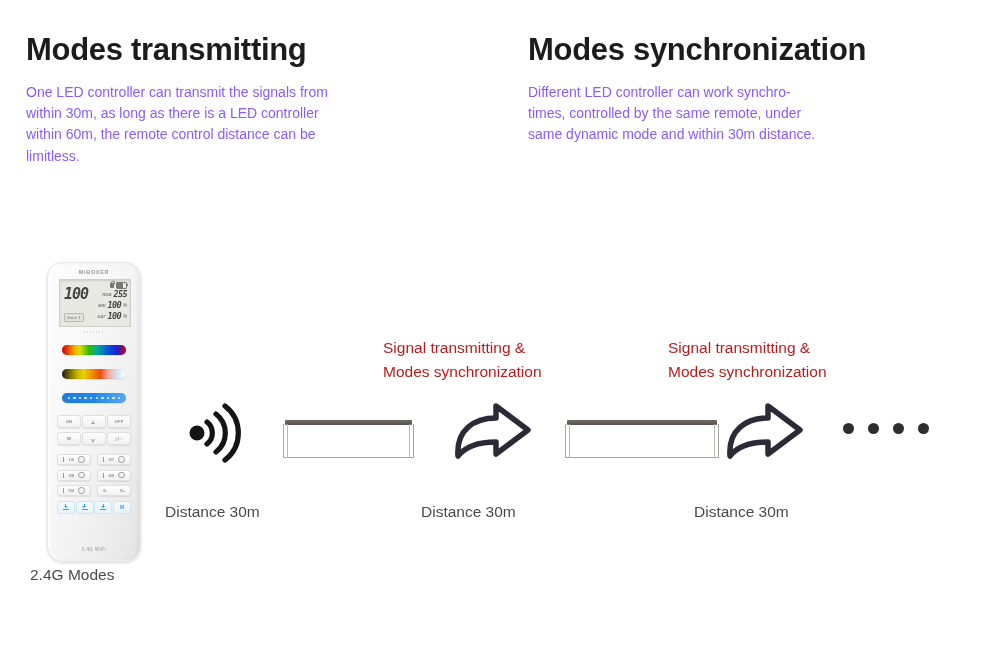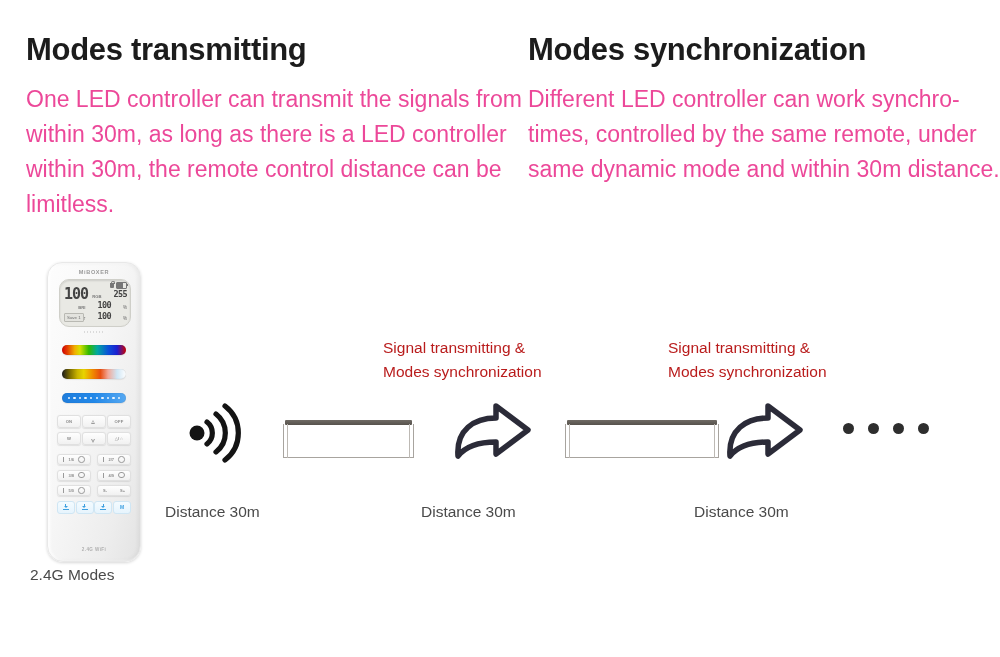--- a/index.html
+++ b/index.html
@@ -20,23 +20,23 @@
   .heading{
     font-size:31px;
     font-weight:bold;
     color:#1c1c1c;
     letter-spacing:-0.3px;
     margin:0 0 14px 0;
     line-height:1.12;
     white-space:nowrap;
   }
   .para{
-    font-size:23px;
+    font-size:14px;
     line-height:1.52;
-    color:#ec4899;
+    color:#8b5cf6;
     margin:0;
     font-weight:400;
   }
   .para span{display:block;white-space:nowrap;}
 
   
   .remote-wrap{position:absolute;left:47px;top:262px;width:92px;height:298px;}
   .remote-body{
     position:absolute;left:0;top:0;width:92px;height:298px;
     background:linear-gradient(105deg,#fdfdfd 0%,#f7f7f7 40%,#ededed 78%,#e3e3e3 100%);
@@ -45,34 +45,35 @@
     border:1px solid #e8e8e8;
   }
   .remote-logo{
     position:absolute;left:0;top:6px;width:92px;text-align:center;
     font-size:5.6px;letter-spacing:.6px;color:#9a9a9a;font-weight:bold;
   }
   .lcd{
     position:absolute;left:11px;top:16px;width:70px;height:46px;
     background:#e9e9e4;
     border:1px solid #cfcfc9;
-    border-radius:10px;
+    border-radius:0;
     box-shadow:inset 0 1px 2px rgba(0,0,0,.12);
+    font-style:italic;
   }
   .lcd-big{
     position:absolute;left:4px;top:5px;
     font-family:"DejaVu Sans Mono","Liberation Mono",monospace;
     font-size:15px;font-weight:bold;color:#444;letter-spacing:-1px;
   }
   .lcd-icons{position:absolute;right:3px;top:2px;display:flex;gap:2px;align-items:center;}
   .ic-lock{width:4px;height:5px;position:relative;background:#777;border-radius:0 0 1px 1px;}
   .ic-lock:before{content:"";position:absolute;left:0.8px;top:-2.2px;width:2.4px;height:2.4px;border:0.8px solid #777;border-bottom:none;border-radius:2px 2px 0 0;}
   .ic-batt{width:9px;height:5px;border:0.8px solid #777;border-radius:1px;position:relative;background:linear-gradient(90deg,#777 0 70%,transparent 70% 100%);}
   .ic-batt:after{content:"";position:absolute;right:-2px;top:1px;width:1.2px;height:2.4px;background:#777;}
-  .lcd-row{position:absolute;right:3px;display:flex;align-items:flex-end;gap:12px;}
+  .lcd-row{position:absolute;right:3px;display:flex;align-items:center;gap:2px;}
   .lcd-row .lbl{font-size:4.2px;color:#7a7a7a;font-weight:bold;}
   .lcd-row .val{
     font-family:"DejaVu Sans Mono","Liberation Mono",monospace;
     font-size:8.5px;font-weight:bold;color:#444;letter-spacing:-.6px;}
   .lcd-row .pct{font-size:4.5px;color:#666;}
   .r1{top:9px;} .r2{top:20px;} .r3{top:31px;}
   .lcd-save{
     position:absolute;left:4px;bottom:4px;font-size:4.4px;color:#6d6d6d;
     border:0.7px solid #b9b9b3;border-radius:1px;padding:1px 2px;background:#e3e3de;}
   .speaker{position:absolute;left:36px;top:68px;width:20px;height:2px;
@@ -172,21 +173,21 @@
 </head>
 <body>
 
 <div class="page">
 
   <div class="col col-left">
     <h1 class="heading">Modes transmitting</h1>
     <p class="para">
       <span>One LED controller can transmit the signals from</span>
       <span>within 30m, as long as there is a LED controller</span>
-      <span>within 30m, the remote control distance can be</span>
+      <span>within 60m, the remote control distance can be</span>
       <span>limitless.</span>
     </p>
   </div>
 
   <div class="col col-right">
     <h1 class="heading">Modes synchronization</h1>
     <p class="para">
       <span>Different LED controller can work synchro-</span>
       <span>times, controlled by the same remote, under</span>
       <span>same dynamic mode and within 30m distance.</span>

